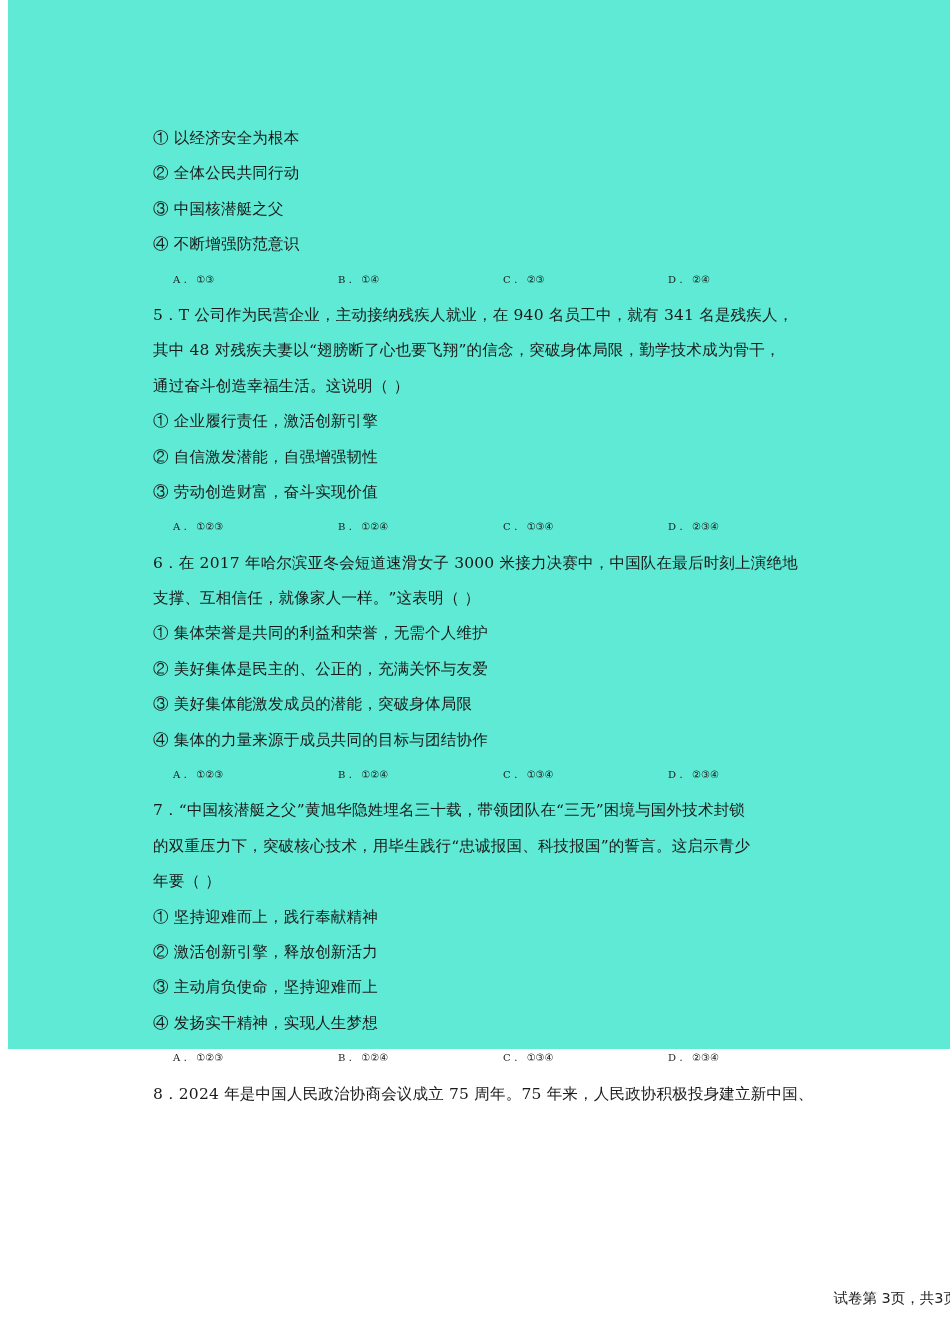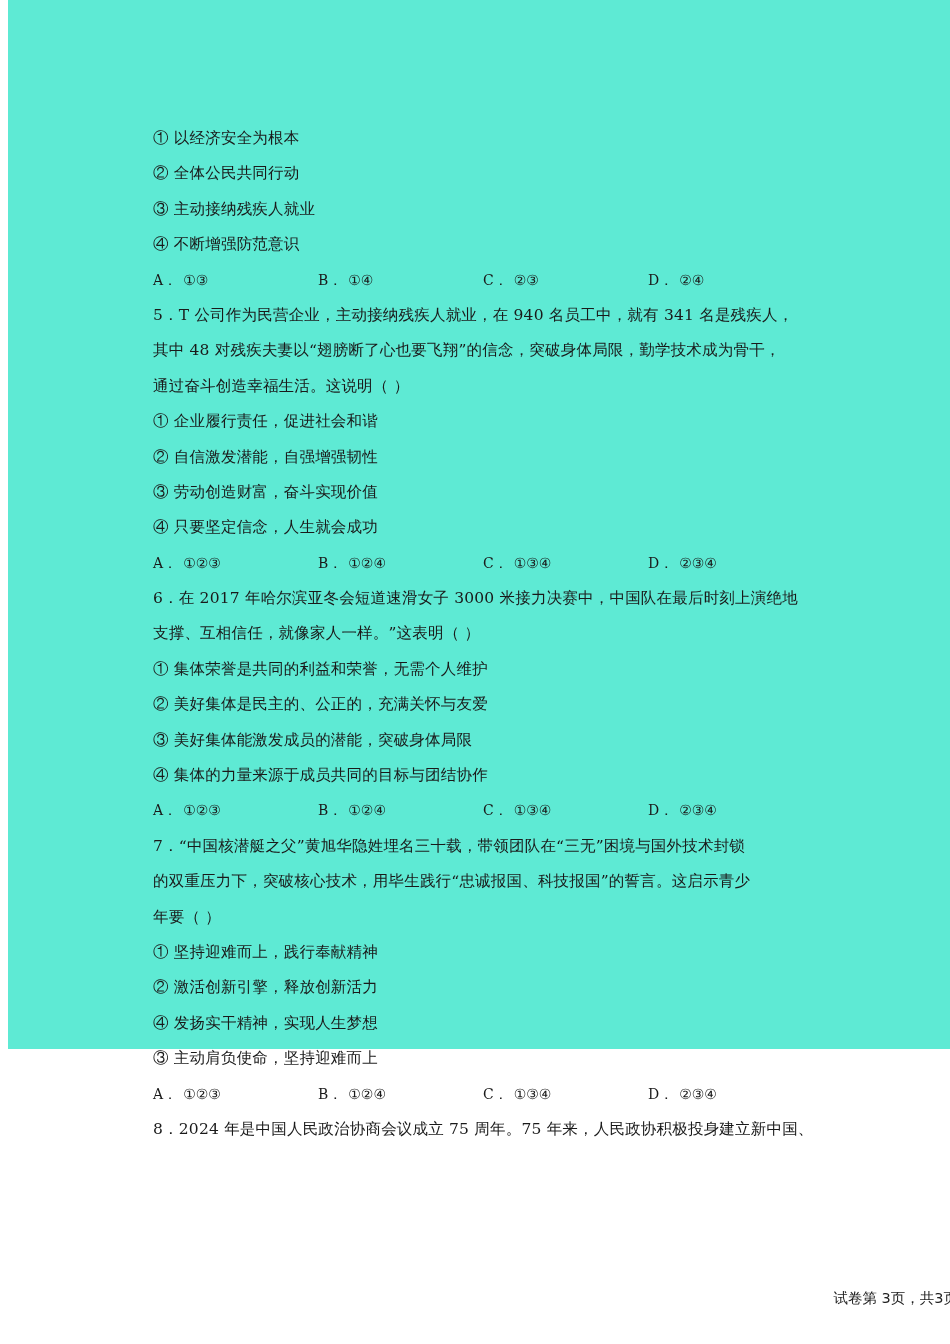--- a/index.html
+++ b/index.html
@@ -31,22 +31,23 @@
       height: 35.4px;
       line-height: 28px;
       font-size: 15.5px;
       white-space: nowrap;
       letter-spacing: 0.2px;
     }
     .choices {
       display: flex;
       height: 35.4px;
       line-height: 28px;
-      font-size: 14px;
+      font-size: 10px;
       white-space: nowrap;
+      justify-content: flex-end;
     }
     .choice {
       width: 165px;
       display: inline-block;
     }
     .choice .letter {
       margin-right: 6px;
     }
     .footer {
       position: absolute;
@@ -61,38 +62,37 @@
   </style>
 </head>
 <body>
 
 <div class="page">
   <div class="content">
 
     <div>
       <div class="line">① 以经济安全为根本</div>
       <div class="line">② 全体公民共同行动</div>
-      <div class="line">③ 主动接纳残疾人就业</div>
+      <div class="line">③ 中国核潜艇之父</div>
       <div class="line">④ 不断增强防范意识</div>
       <div class="choices">
         <span class="choice"><span class="letter">A．</span><span>①③</span></span>
         <span class="choice"><span class="letter">B．</span><span>①④</span></span>
         <span class="choice"><span class="letter">C．</span><span>②③</span></span>
         <span class="choice"><span class="letter">D．</span><span>②④</span></span>
       </div>
     </div>
 
     <div>
       <div class="line">5．T 公司作为民营企业，主动接纳残疾人就业，在 940 名员工中，就有 341 名是残疾人，</div>
       <div class="line">其中 48 对残疾夫妻以“翅膀断了心也要飞翔”的信念，突破身体局限，勤学技术成为骨干，</div>
       <div class="line">通过奋斗创造幸福生活。这说明（    ）</div>
-      <div class="line">① 企业履行责任，促进社会和谐</div>
+      <div class="line">① 企业履行责任，激活创新引擎</div>
       <div class="line">② 自信激发潜能，自强增强韧性</div>
       <div class="line">③ 劳动创造财富，奋斗实现价值</div>
-      <div class="line">④ 只要坚定信念，人生就会成功</div>
       <div class="choices">
         <span class="choice"><span class="letter">A．</span><span>①②③</span></span>
         <span class="choice"><span class="letter">B．</span><span>①②④</span></span>
         <span class="choice"><span class="letter">C．</span><span>①③④</span></span>
         <span class="choice"><span class="letter">D．</span><span>②③④</span></span>
       </div>
     </div>
 
     <div>
       <div class="line">6．在 2017 年哈尔滨亚冬会短道速滑女子 3000 米接力决赛中，中国队在最后时刻上演绝地</div>
@@ -108,22 +108,22 @@
         <span class="choice"><span class="letter">D．</span><span>②③④</span></span>
       </div>
     </div>
 
     <div>
       <div class="line">7．“中国核潜艇之父”黄旭华隐姓埋名三十载，带领团队在“三无”困境与国外技术封锁</div>
       <div class="line">的双重压力下，突破核心技术，用毕生践行“忠诚报国、科技报国”的誓言。这启示青少</div>
       <div class="line">年要（    ）</div>
       <div class="line">① 坚持迎难而上，践行奉献精神</div>
       <div class="line">② 激活创新引擎，释放创新活力</div>
+      <div class="line">③ 主动肩负使命，坚持迎难而上</div>
       <div class="line">④ 发扬实干精神，实现人生梦想</div>
-      <div class="line">③ 主动肩负使命，坚持迎难而上</div>
       <div class="choices">
         <span class="choice"><span class="letter">A．</span><span>①②③</span></span>
         <span class="choice"><span class="letter">B．</span><span>①②④</span></span>
         <span class="choice"><span class="letter">C．</span><span>①③④</span></span>
         <span class="choice"><span class="letter">D．</span><span>②③④</span></span>
       </div>
     </div>
 
     <div>
       <div class="line">8．2024 年是中国人民政治协商会议成立 75 周年。75 年来，人民政协积极投身建立新中国、</div>

